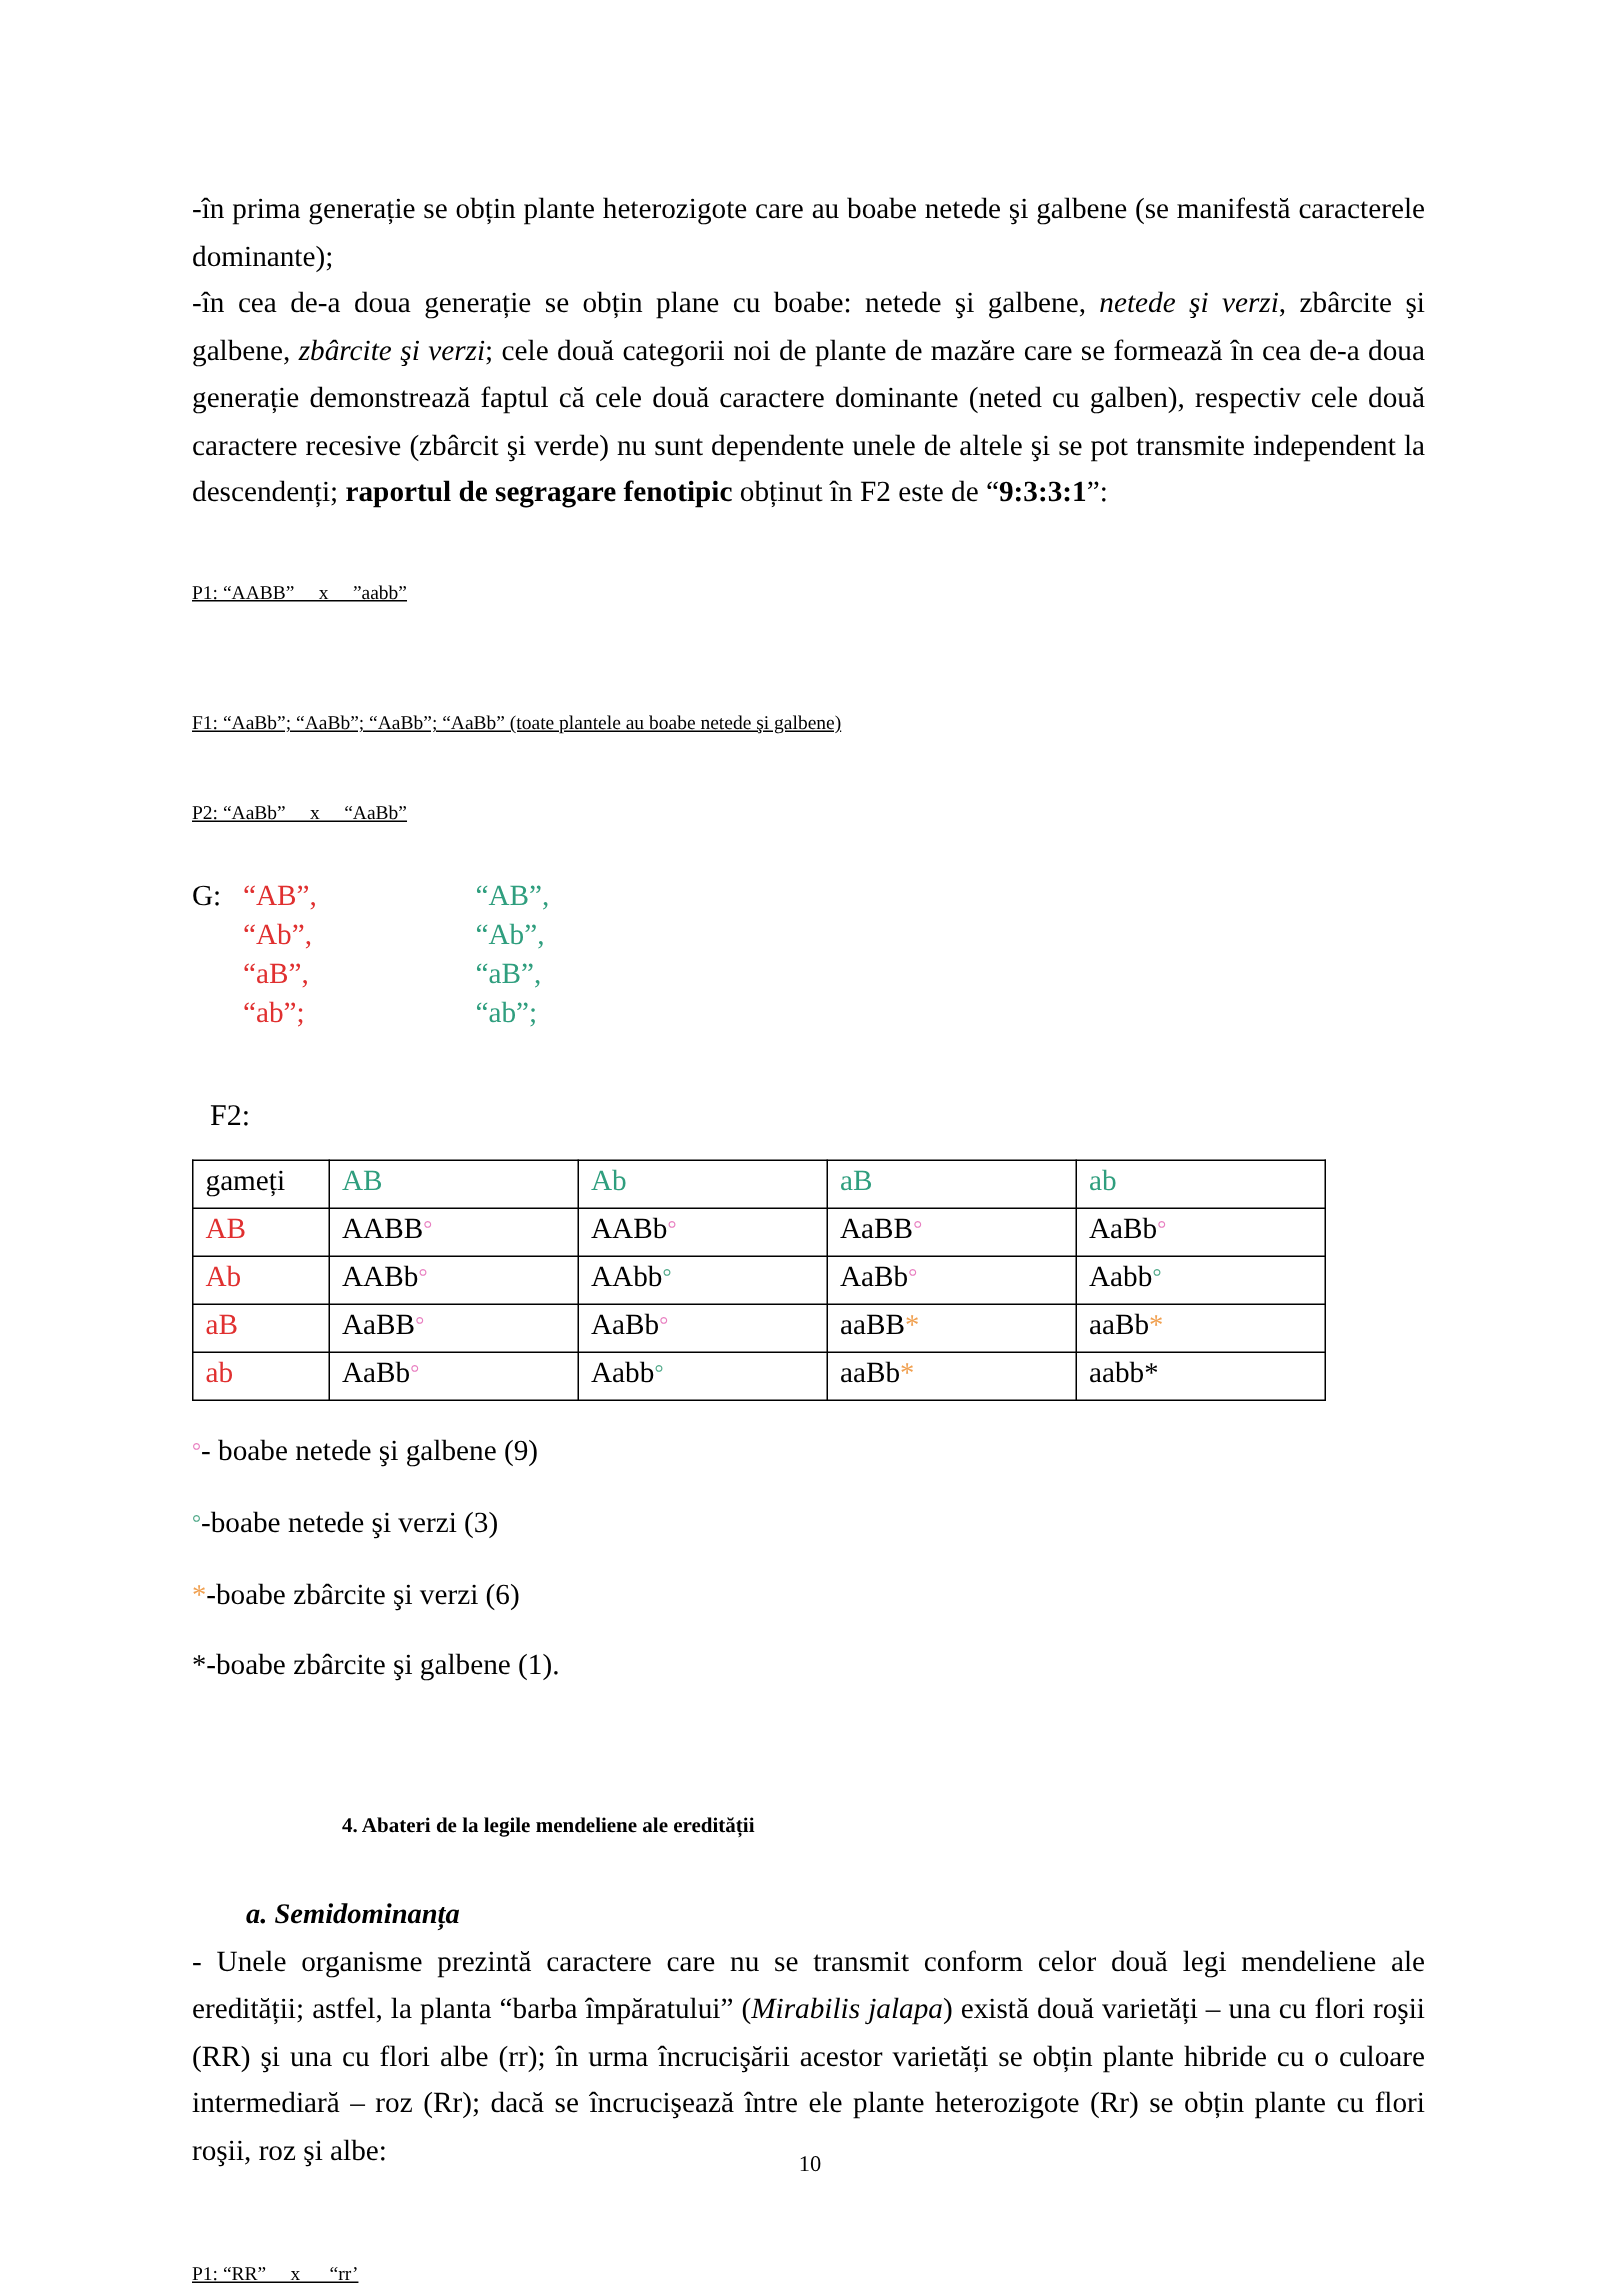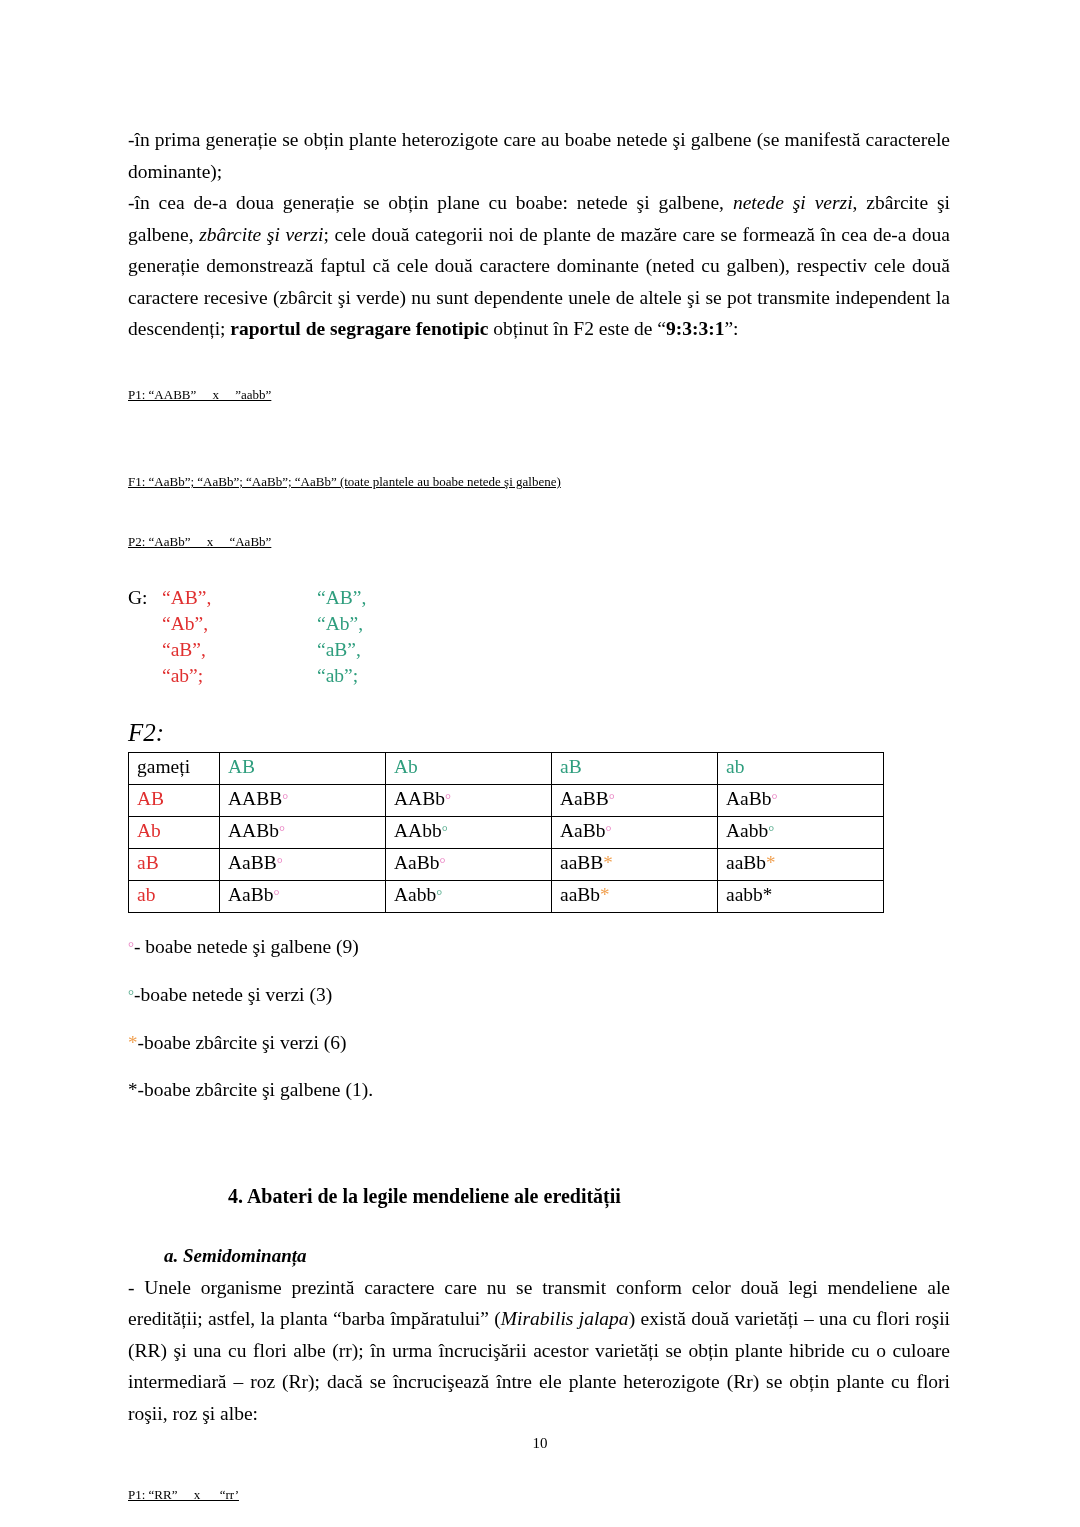--- a/index.html
+++ b/index.html
@@ -65,24 +65,23 @@
     width: 155px;
     flex: 0 0 155px;
     color: #e03030;
   }
   .gamete-col-r {
     color: #2f9e7e;
   }
 
   
   .f2-label {
-    font-size: 25px;
-    line-height: 31.5px;
-    margin: 0;
-    font-style: italic;
+    font-size: 20px;
+    line-height: 31.5px;
+    margin: 12px;
   }
   table.punnett {
     border-collapse: collapse;
     table-layout: fixed;
     width: 675px;
     margin-top: 3px;
   }
   table.punnett td {
     border: 1.6px solid #000000;
     font-size: 19.5px;
@@ -103,21 +102,21 @@
 
   .legend {
     margin-top: 12px;
     font-size: 19.5px;
     line-height: 27px;
   }
   .legend div { white-space: nowrap; margin-top: 20px; }
 
   h2.section-head {
     margin: 0;
-    font-size: 20px;
+    font-size: 14px;
     font-weight: bold;
     line-height: 31.5px;
     padding-left: 100px;
   }
   h3.sub-head {
     margin: 0;
     font-size: 19px;
     font-weight: bold;
     font-style: italic;
     line-height: 31.5px;

